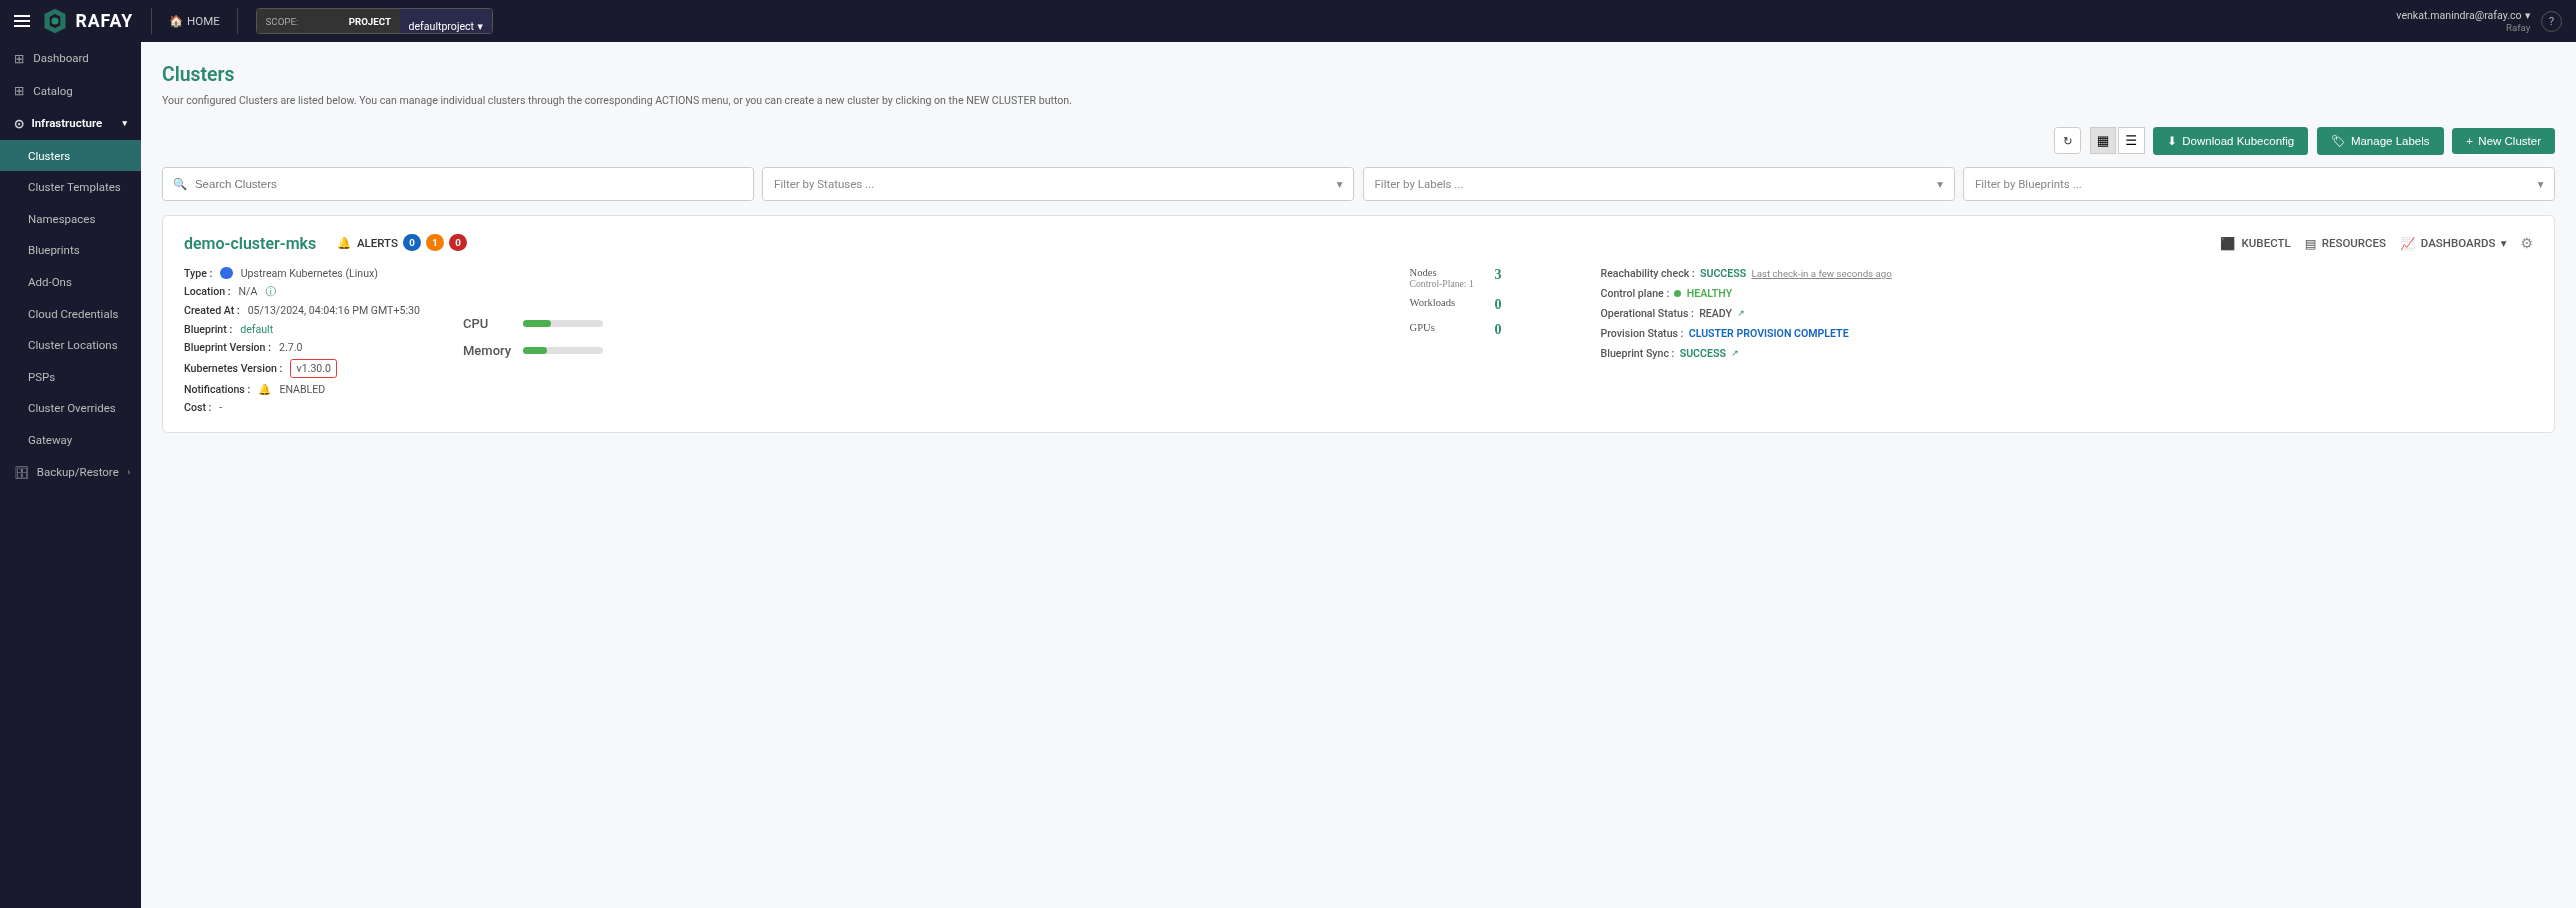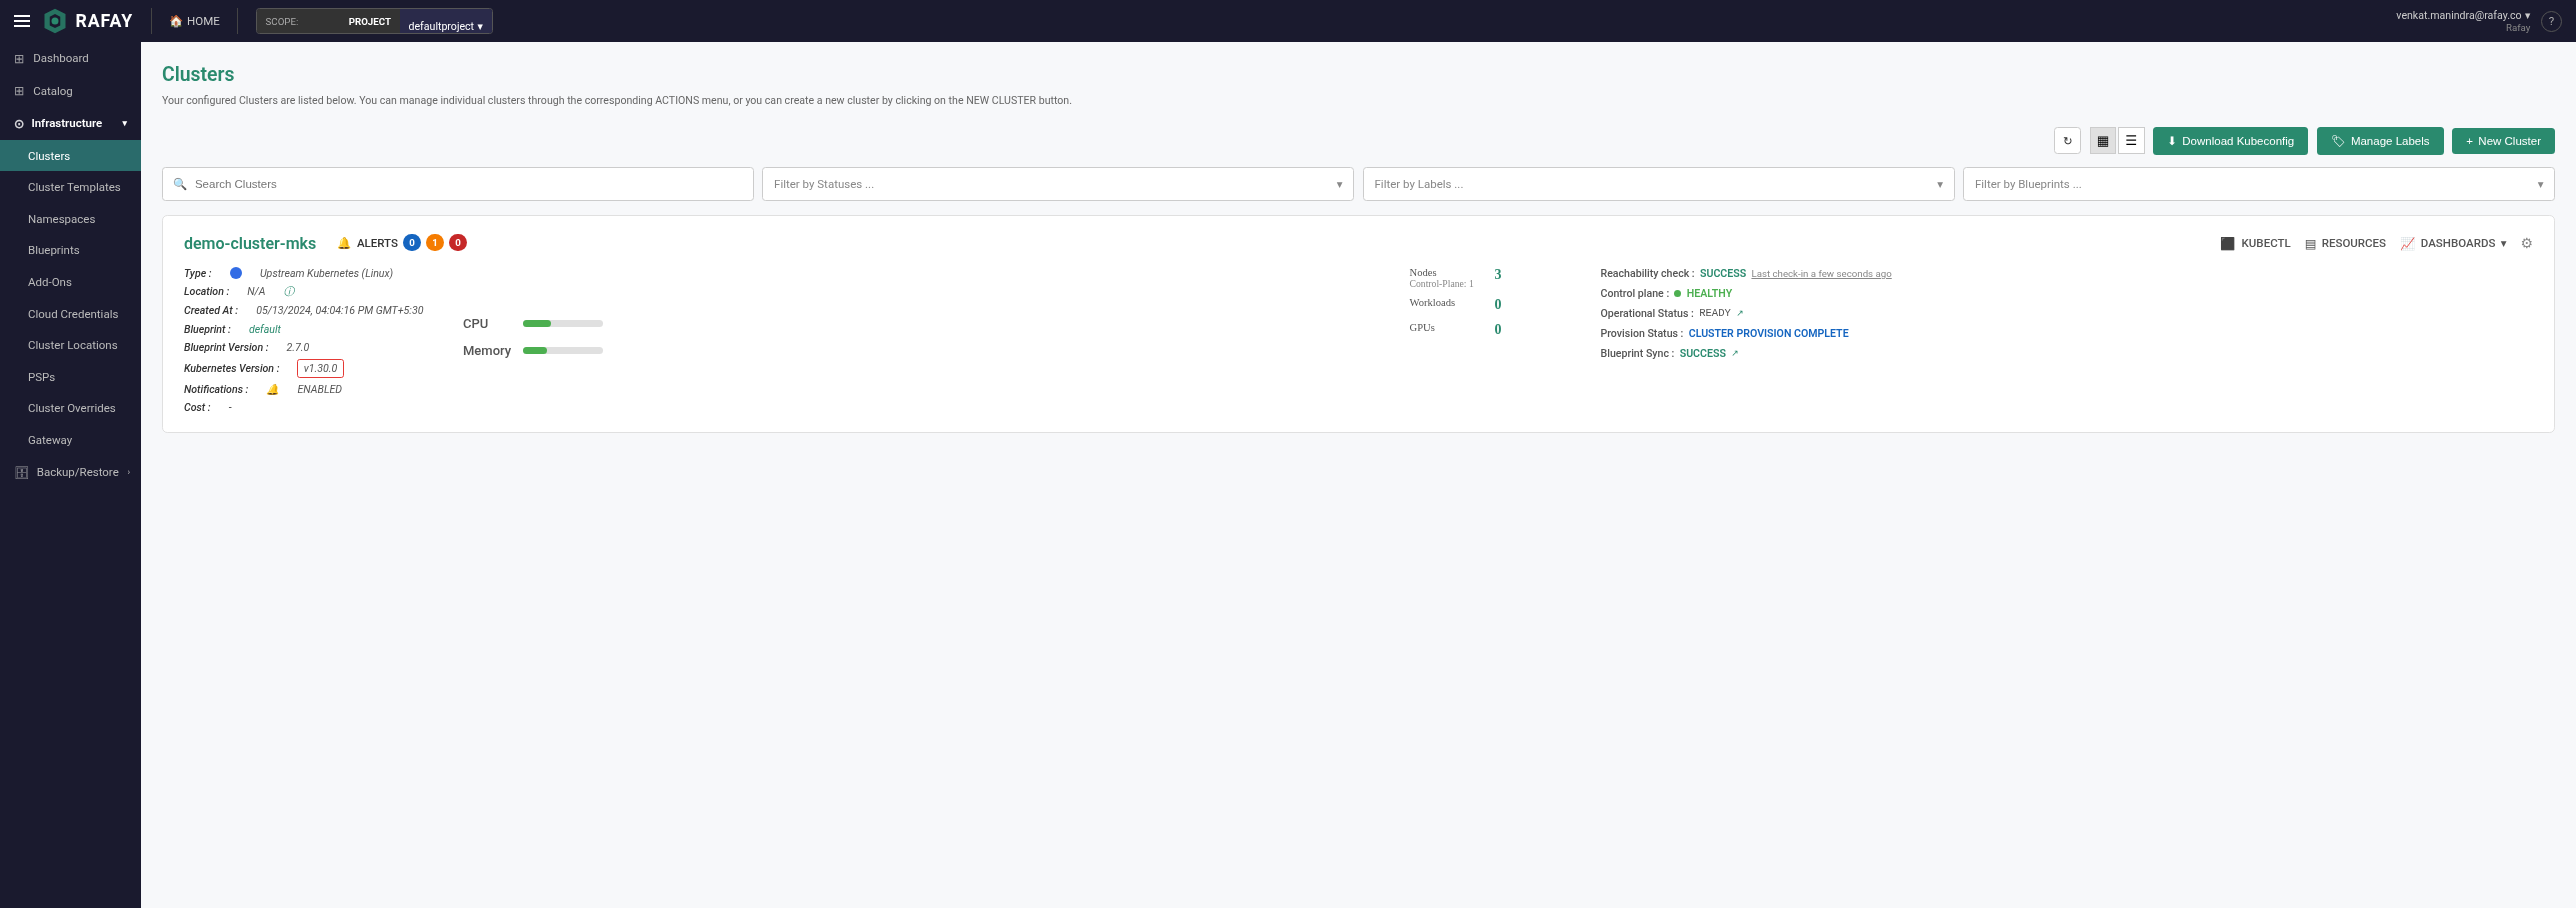--- a/index.html
+++ b/index.html
@@ -109,21 +109,21 @@
       width: 17.7px; height: 17.7px; border-radius: 50%; font-size: 9.7px; font-weight: 700; color: #fff;
     }
     .badge-blue { background: #1565c0; }
     .badge-orange { background: #f57c00; }
     .badge-red { background: #c62828; }
     .gear-icon { color: #888; cursor: pointer; font-size: 14px; }
 
     
     .cluster-details { display: grid; grid-template-columns: 265px 1fr 177px 1fr; gap: 14px; }
     .detail-col { display: flex; flex-direction: column; gap: 5.3px; }
-    .detail-row { display: flex; align-items: center; gap: 18px; font-size: 10.6px; color: #555; font-style: italic; }
+    .detail-row { display: flex; align-items: center; gap: 8px; font-size: 10.6px; color: #555; }
     .detail-label { font-weight: 500; color: #333; }
     .detail-value { color: #555; }
     .detail-value.highlighted { border: 1.8px solid #e53935; padding: 1.8px 5.3px; border-radius: 2.7px; }
     .detail-link { color: #2a8a6e; text-decoration: none; cursor: pointer; }
 
     
     .metric-row { display: flex; align-items: center; gap: 10.6px; margin-bottom: 7px; }
     .metric-label { width: 49px; font-size: 13px; color: #555; font-weight: 500; }
     .progress-bar-wrap { width: 80px; height: 7px; background: #e0e0e0; border-radius: 3.5px; }
     .progress-bar { height: 100%; background: #4caf50; border-radius: 3.5px; }
@@ -134,21 +134,21 @@
     .stat-label { font-size: 10.6px; color: #555; font-weight: 500; min-width: 71px; }
     .stat-value { font-size: 14px; font-weight: 700; color: #2a8a6e; }
     .stat-sub { font-size: 9.7px; color: #888; }
 
     
     .status-col { display: flex; flex-direction: column; gap: 7px; }
     .status-row { display: flex; align-items: center; gap: 5.3px; font-size: 10.6px; }
     .status-label { color: #555; font-weight: 500; }
     .status-success { color: #2a8a6e; font-weight: 600; cursor: pointer; }
     .status-healthy { color: #4caf50; font-weight: 600; }
-    .status-ready { color: #555; font-weight: 500; font-family: Liberation Mono, monospace; }
+    .status-ready { color: #555; font-weight: 500; }
     .status-provision { color: #1565c0; font-weight: 600; cursor: pointer; }
     .dot-green { width: 7px; height: 7px; border-radius: 50%; background: #4caf50; display: inline-block; }
     .small-link { font-size: 9.7px; color: #888; cursor: pointer; text-decoration: underline; }
     .ext-icon { font-size: 8.8px; color: #2a8a6e; }
     .info-icon { color: #2a8a6e; font-size: 10.6px; cursor: pointer; }
     .k8s-icon { width: 12.4px; height: 12.4px; display: inline-block; background: #326CE5; border-radius: 50%; }
   </style>
 </head>
 <body>
 

